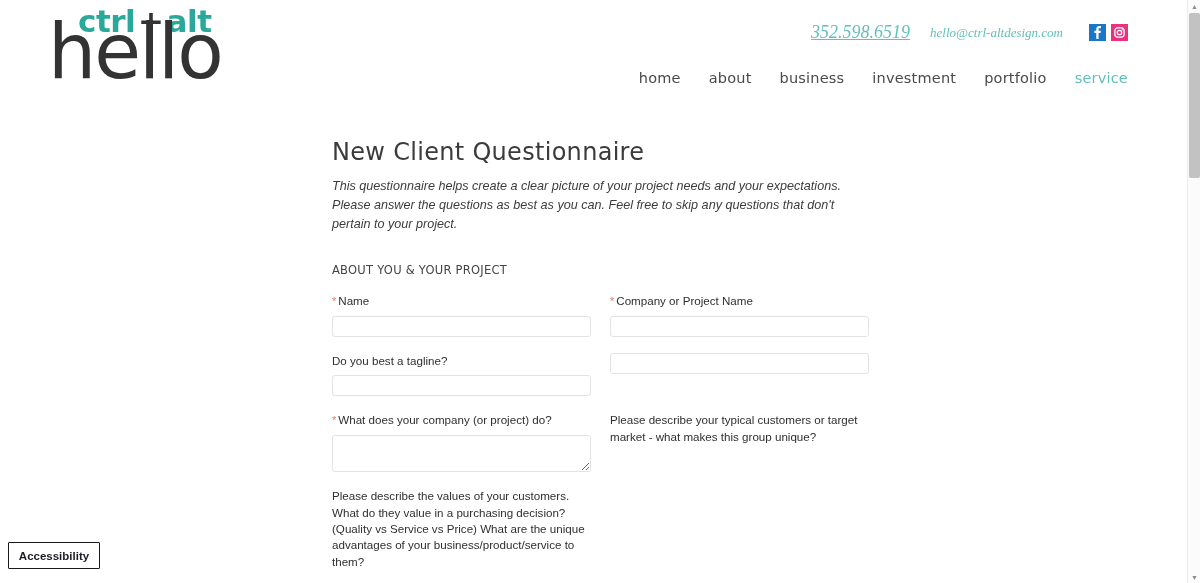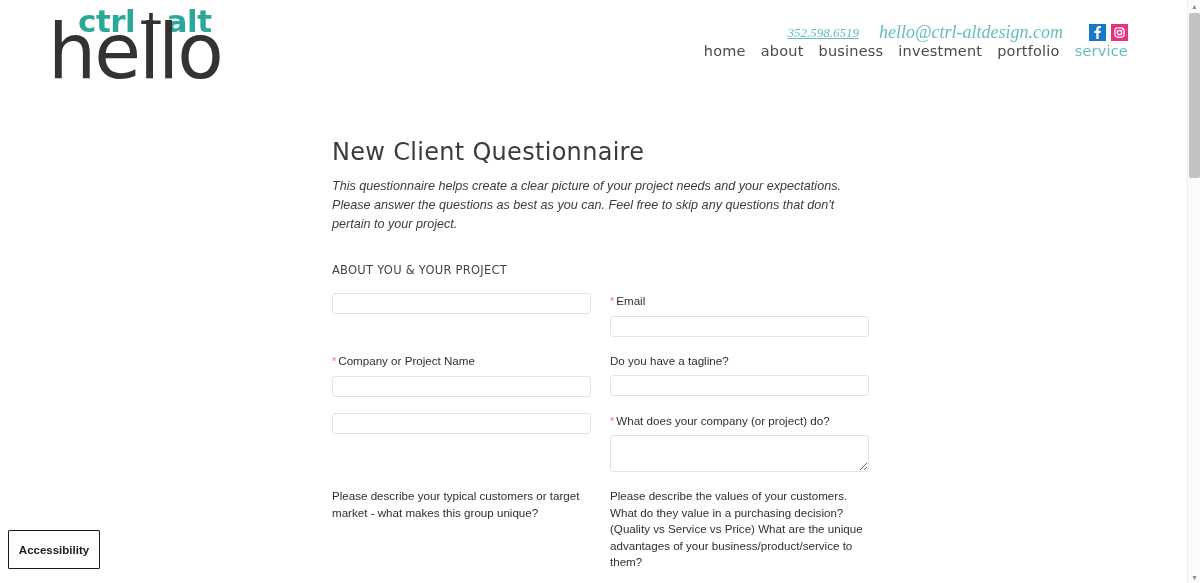--- a/index.html
+++ b/index.html
@@ -67,49 +67,49 @@
     right: 60px;
     top: 22px;
     display: flex;
     align-items: center;
     gap: 18px;
     white-space: nowrap;
   }
   .hc-phone {
     font-family: "Liberation Serif", serif;
     font-style: italic;
-    font-size: 13px;
+    font-size: 18px;
     color: #63bfb8;
     text-decoration: underline;
     cursor: pointer;
   }
   .hc-email {
     font-family: "Liberation Serif", serif;
     font-style: italic;
-    font-size: 18px;
+    font-size: 13px;
     color: #63bfb8;
     text-decoration: none;
     cursor: pointer;
     margin-left: 2px;
   }
   .social-row { display: flex; gap: 5px; margin-left: 8px; }
   .social-ico {
     width: 17px; height: 17px;
     display: flex; align-items: center; justify-content: center;
     cursor: pointer;
   }
   .ico-fb { background: #1877c9; }
   .ico-ig { background: #e8337f; }
 
   .main-nav {
     position: absolute;
     right: 60px;
-    top: 43px;
+    top: 70px;
     display: flex;
-    gap: 15px;
+    gap: 28px;
     white-space: nowrap;
   }
   .nav-item {
     font-family: "DejaVu Sans", sans-serif;
     font-size: 14.5px;
     color: #4a4a4a;
     letter-spacing: 0.2px;
     cursor: pointer;
   }
   .nav-item.is-active { color: #63bfb8; }
@@ -206,21 +206,21 @@
   .row-a .field { margin-bottom: 16px; }
   .f-tall-label { min-height: 27px; }
   .f-xtall-label { min-height: 60px; }
 
   
   .a11y-btn {
     position: absolute;
     left: 8px;
     bottom: 14px;
     width: 92px;
-    height: 39px;
+    height: 27px;
     border: 1.5px solid #1a1a1a;
     background: #ffffff;
     display: flex;
     align-items: center;
     justify-content: center;
     font-family: "Liberation Sans", sans-serif;
     font-size: 11.5px;
     font-weight: 700;
     color: #1c1c24;
     cursor: pointer;
@@ -305,34 +305,31 @@
     <div class="form-inner">
 
       <h1 class="page-title">New Client Questionnaire</h1>
       <p class="page-desc">This questionnaire helps create a clear picture of your project needs and your expectations. Please answer the questions as best as you can. Feel free to skip any questions that don't pertain to your project.</p>
 
       <div class="section-label">ABOUT YOU &amp; YOUR PROJECT</div>
 
       <div class="field-grid row-a">
 
         <div class="field">
-          <input class="txt-input" type="text" placeholder="" style="">
-        </div>
-        <div class="field">
-          <div class="field-label"><span class="req-star">*</span><span>Email</span></div>
+          <div class="field-label"><span class="req-star">*</span><span>Name</span></div>
           <input class="txt-input" type="text" placeholder="" style="">
         </div>
 
 
         <div class="field">
           <div class="field-label"><span class="req-star">*</span><span>Company or Project Name</span></div>
           <input class="txt-input" type="text" placeholder="" style="">
         </div>
         <div class="field">
-          <div class="field-label"><span>Do you have a tagline?</span></div>
+          <div class="field-label"><span>Do you best a tagline?</span></div>
           <input class="txt-input" type="text" placeholder="" style="">
         </div>
 
         <div class="field">
           <input class="txt-input" type="text" placeholder="" style="">
         </div>
         <div class="field">
           <div class="field-label"><span class="req-star">*</span><span>What does your company (or project) do?</span></div>
           <textarea class="txt-area" placeholder="" style=""></textarea>
         </div>

